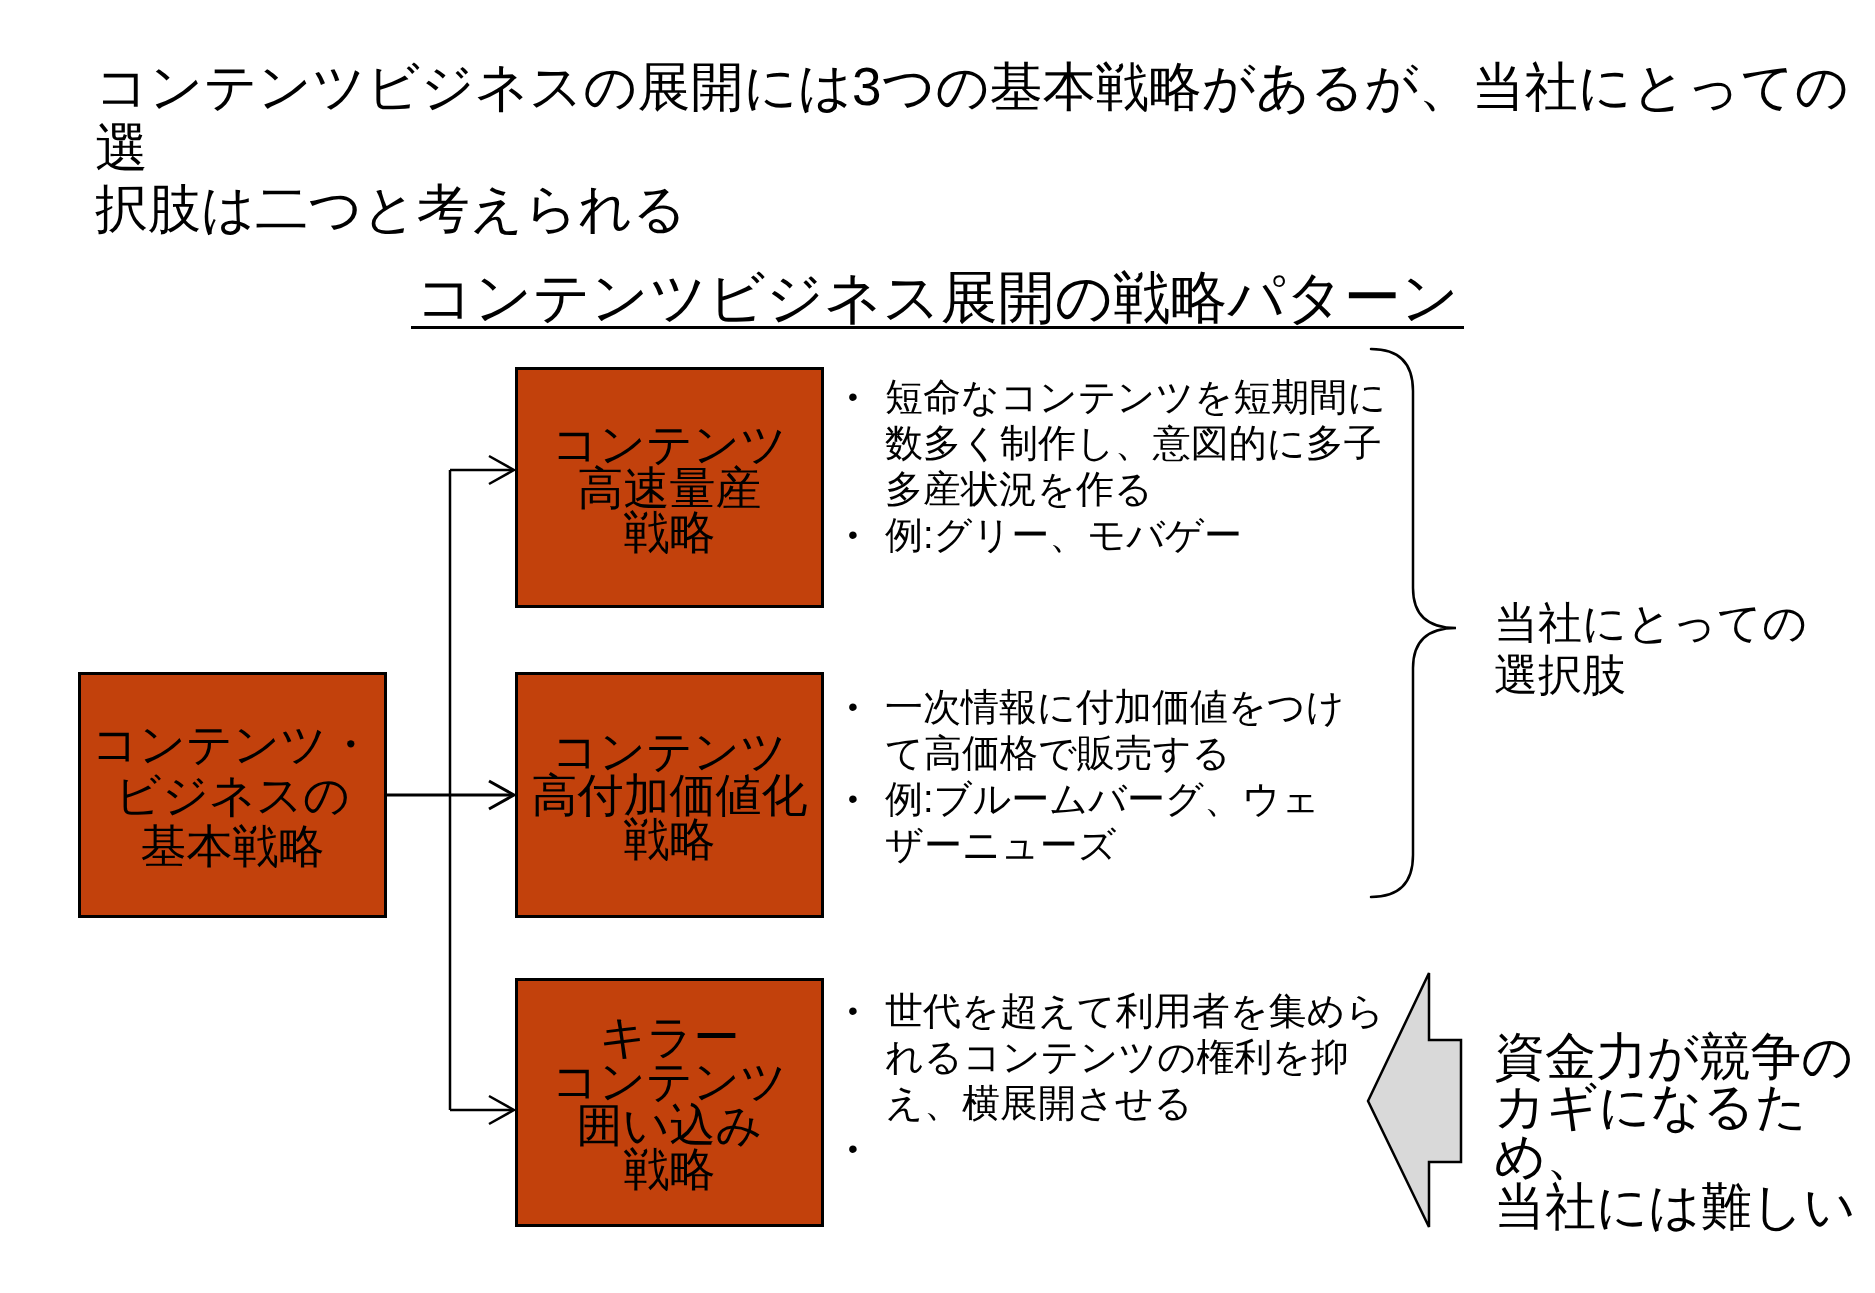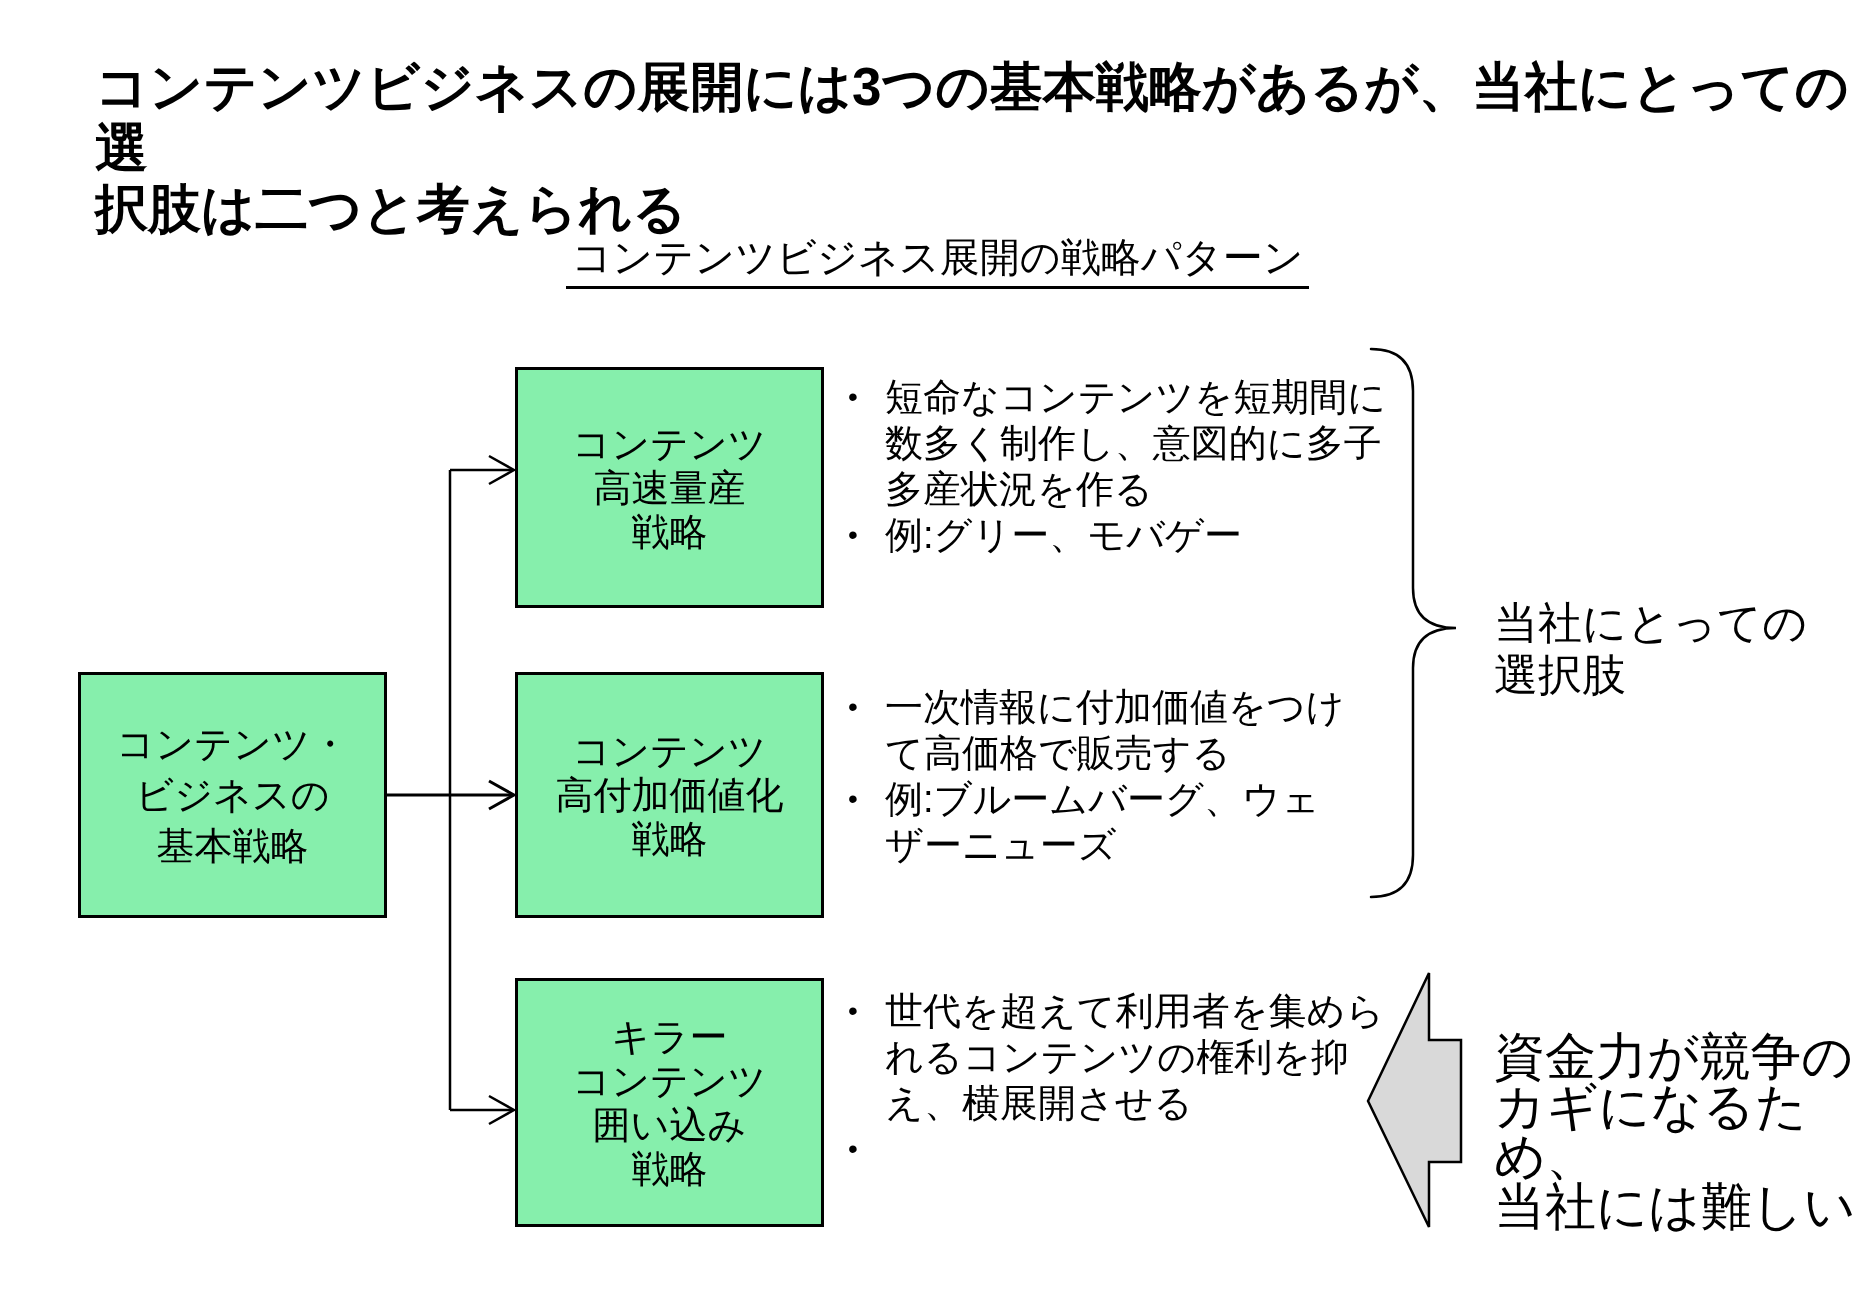--- a/index.html
+++ b/index.html
@@ -8,39 +8,40 @@
     width: 1875px; height: 1293px;
     position: relative;
     font-family: "Liberation Sans", "DejaVu Sans", sans-serif;
     color: #000;
     overflow: hidden;
   }
   .abs { position: absolute; }
 
   .title {
     left: 95px; top: 56px; width: 1770px;
-    font-size: 53px; font-weight: bold; line-height: 61px;
+    font-size: 53px; font-weight: normal; line-height: 61px;
     letter-spacing: 0px;
   }
   .subtitle-wrap { left: 0; top: 232px; width: 1875px; text-align: center; }
   .subtitle {
     display: inline-block;
-    font-size: 40px; line-height: 50px;
+    font-size: 57px; line-height: 50px;
     border-bottom: 3px solid #000;
     padding: 0 5px 4px 5px;
+    margin-top: 40px;
   }
 
   .box {
     position: absolute;
     border: 3px solid #000;
-    background: #86efac;
+    background: #c2410c;
     display: flex; flex-direction: column;
     align-items: center; justify-content: center;
     text-align: center;
-    font-size: 38px; line-height: 44px;
+    font-size: 46px; line-height: 44px;
   }
   .root-box  { left: 78px;  top: 672px; width: 309px; height: 246px; gap: 7px; }
   .box-1     { left: 515px; top: 367px; width: 309px; height: 241px; }
   .box-2     { left: 515px; top: 672px; width: 309px; height: 246px; }
   .box-3     { left: 515px; top: 978px; width: 309px; height: 249px; text-align: right; }
 
   .bullet-list { position: absolute; left: 848px; width: 540px; font-size: 38px; line-height: 46px; }
   .list-1 { top: 374px; }
   .list-2 { top: 684px; }
   .list-3 { top: 988px; }

